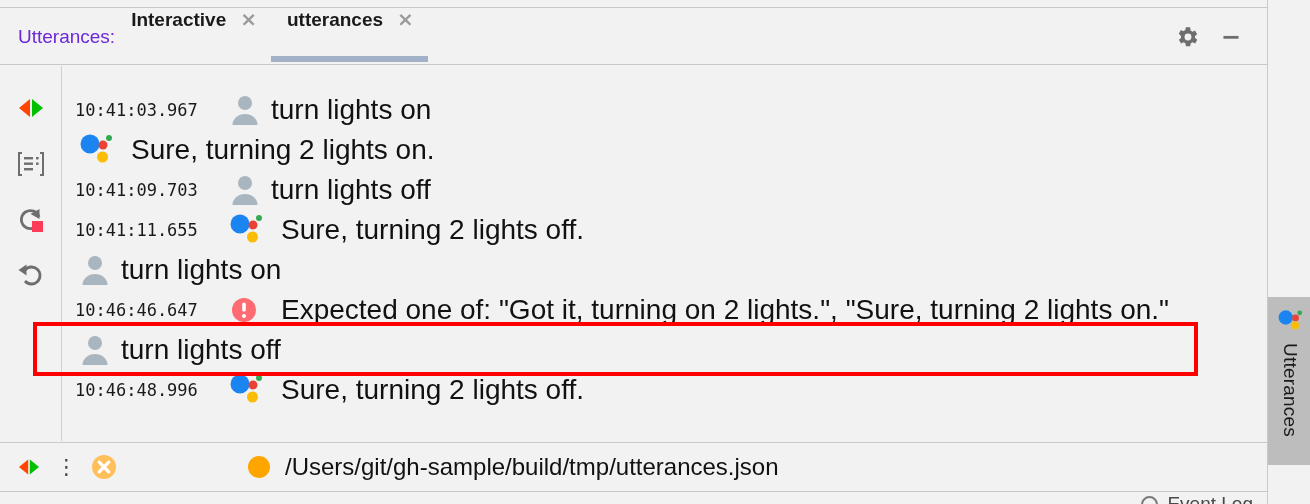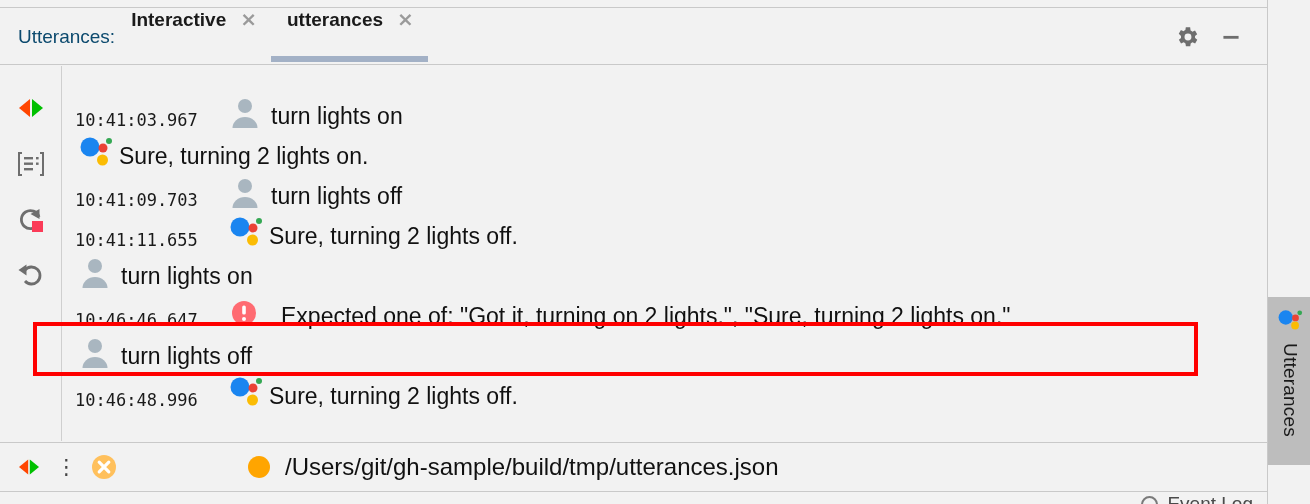--- a/index.html
+++ b/index.html
@@ -35,21 +35,21 @@
     width: 1267px; height: 56px;
     background: #f2f2f2;
     border-bottom: 1px solid #c9c9c9;
     display: flex;
     align-items: center;
   }
 
   .panel-label {
     margin-left: 18px;
     font-size: 19px;
-    color: #0c4a6e;
+    color: #6d28d9;
     white-space: nowrap;
   }
 
   .tab {
     position: relative;
     display: flex;
     align-items: flex-start;
     height: 56px;
     padding: 0 14px 0 16px;
     cursor: default;
@@ -110,21 +110,21 @@
   .log-list {
     position: absolute;
     left: 63px; top: 0;
     right: 0; height: 375px;
     background: #f2f2f2;
     padding-top: 24px;
   }
 
   .log-row {
     display: flex;
-    align-items: flex-end;
+    align-items: center;
     height: 40px;
     padding-left: 12px;
   }
 
   .ts {
     font-family: "DejaVu Sans Mono", monospace;
     font-size: 17px;
     color: #1a1a1a;
     width: 150px;
     white-space: nowrap;
@@ -133,26 +133,26 @@
   .speaker {
     width: 40px;
     min-width: 40px;
     height: 34px;
     position: relative;
     margin-left: 4px;
   }
   .speaker svg { position: absolute; left: 0; top: 0; }
 
   .utt {
-    font-size: 23px;
+    font-size: 28px;
     color: #111111;
     white-space: nowrap;
   }
   .utt.user { margin-left: 2px; }
-  .utt.assistant { }
+  .utt.assistant { margin-left: 12px; }
   .utt.error { margin-left: 12px; }
 
   
   .red-box {
     position: absolute;
     left: 33px;  top: 322px;
     width: 1165px; height: 54px;
     border: 4px solid #ff0000;
     pointer-events: none;
     z-index: 20;

